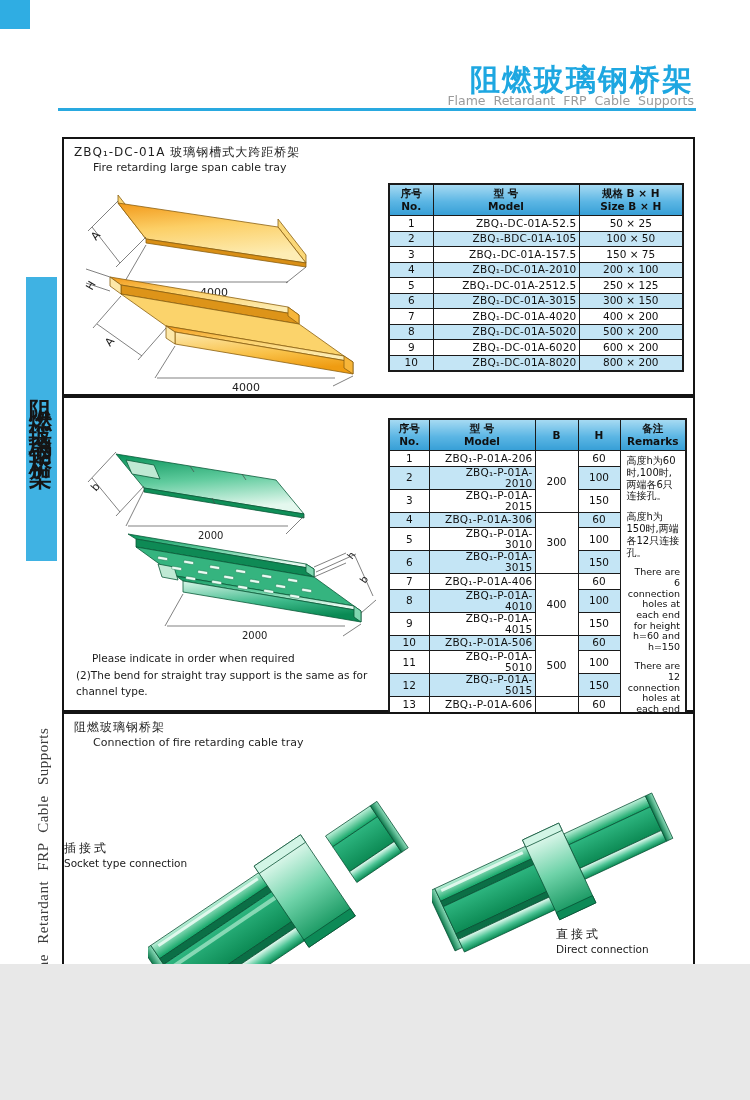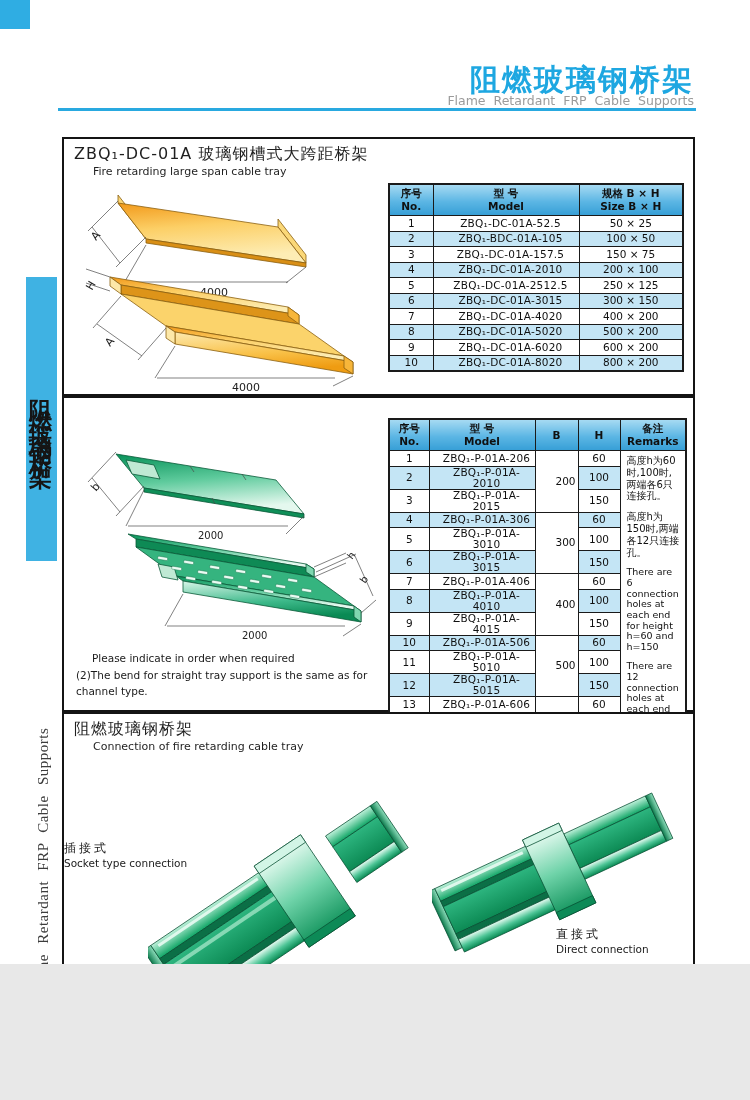--- a/index.html
+++ b/index.html
@@ -23,46 +23,46 @@
              font-family:"Liberation Serif", serif; font-size:15px; color:#3c3c3c;
              word-spacing:6px; letter-spacing:0.5px; display:flex; align-items:center; white-space:nowrap; }
 
   
   .box { position:absolute; left:62px; width:633px; border:2px solid #141414; background:#fff; }
   #box1 { top:137px; height:259px; }
   #box2 { top:396px; height:316px; }
   #box3 { top:712px; height:324px; }
 
   .sec-title { position:absolute; left:10px; top:5px; color:#1f1f1f; }
-  .sec-title .cn { font-size:16px; letter-spacing:1px; }
+  .sec-title .cn { font-size:12px; letter-spacing:1px; }
   .sec-title .en { font-size:11px;margin-left:19px; }
 
   .diagram { position:absolute; }
   #svg1 { left:8px;  top:40px; }
   #svg2 { left:8px;  top:38px; }
   #svg3 { left:84px; top:60px; }
   #svg4 { left:368px; top:66px; }
 
   
   .dtable { position:absolute; border-collapse:collapse; table-layout:fixed; background:#fff; border:2px solid #1a1a1a; }
   #t1 { left:324px; top:44px; width:294px; }
   #t2 { left:324px; top:20px; width:297px; }
   .dtable th, .dtable td { border:1px solid #1a1a1a; color:#101010; }
   .dtable th { background:linear-gradient(180deg,#a6daf2 0%,#5cb6e4 55%,#379fd6 100%);
                font-size:10.5px; font-weight:bold; padding:2px 2px; }
   .dtable th div { line-height:13px; }
   .dtable td { font-size:10.5px; height:15.5px; line-height:1.05; padding:0 2px; }
   td.c { text-align:center; }
-  td.model { text-align:center; padding-left:11px; letter-spacing:0.2px;margin-top:40px; }
+  td.model { text-align:right; padding-left:11px; letter-spacing:0.2px;margin-top:40px; }
   tr.alt td { background:#c4e5f5; }
-  td.bcell, td.remarks { background:#fff !important; text-align:right; }
+  td.bcell, td.remarks { background:#fff !important; text-align:center; }
   td.remarks { vertical-align:top; text-align:left; padding:4px 3px 0 4px; }
   .remarks p { margin:0 2px 9px; }
   .remarks p.cn { font-size:10px; line-height:1.18; }
-  .remarks p.en { font-size:9.5px; line-height:1.12; }
+  .remarks p.en { font-size:9.5px; line-height:1.12;text-align:right; }
 
   
   .notes { position:absolute; left:12px; top:252px; width:312px; font-size:10.5px; color:#1a1a1a; line-height:16.5px; }
   .notes .indent { padding-left:16px; }
 
   
   .conn-label { position:absolute; text-align:left; color:#1a1a1a; z-index:2; }
   .conn-label .cn { font-size:12px; letter-spacing:3px; }
   .conn-label .en { font-size:10.5px; }
   #lbl-left  { left:0px;  top:126px; width:164px; }

